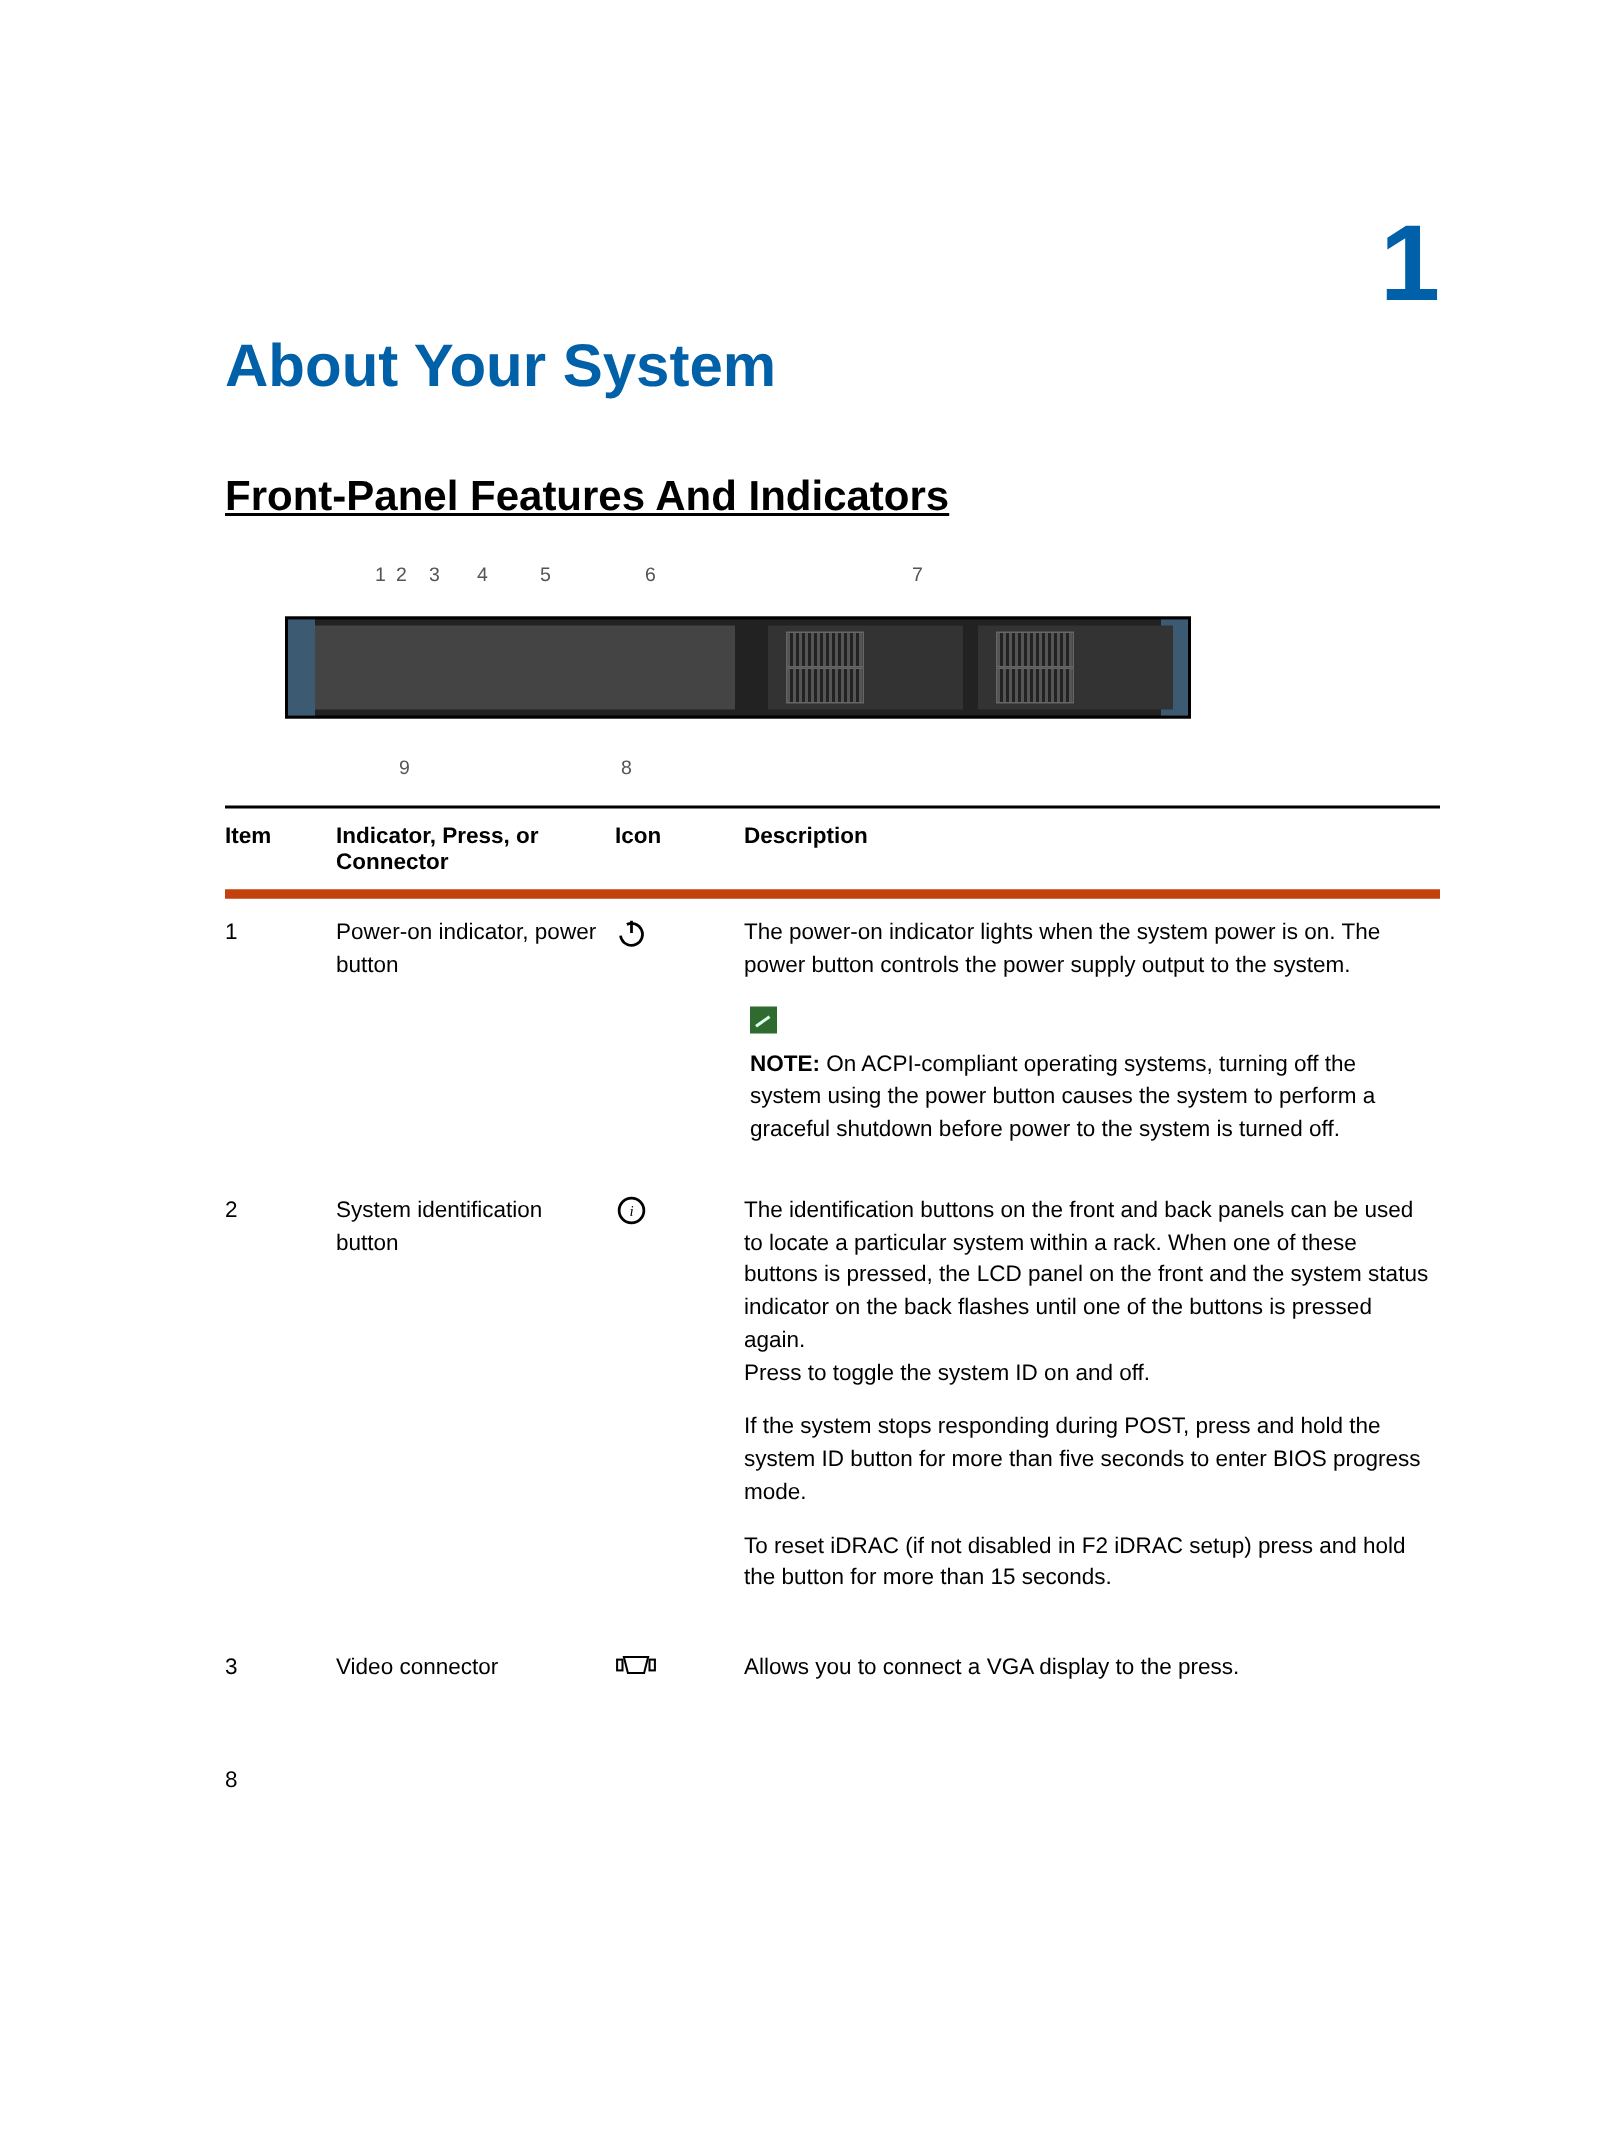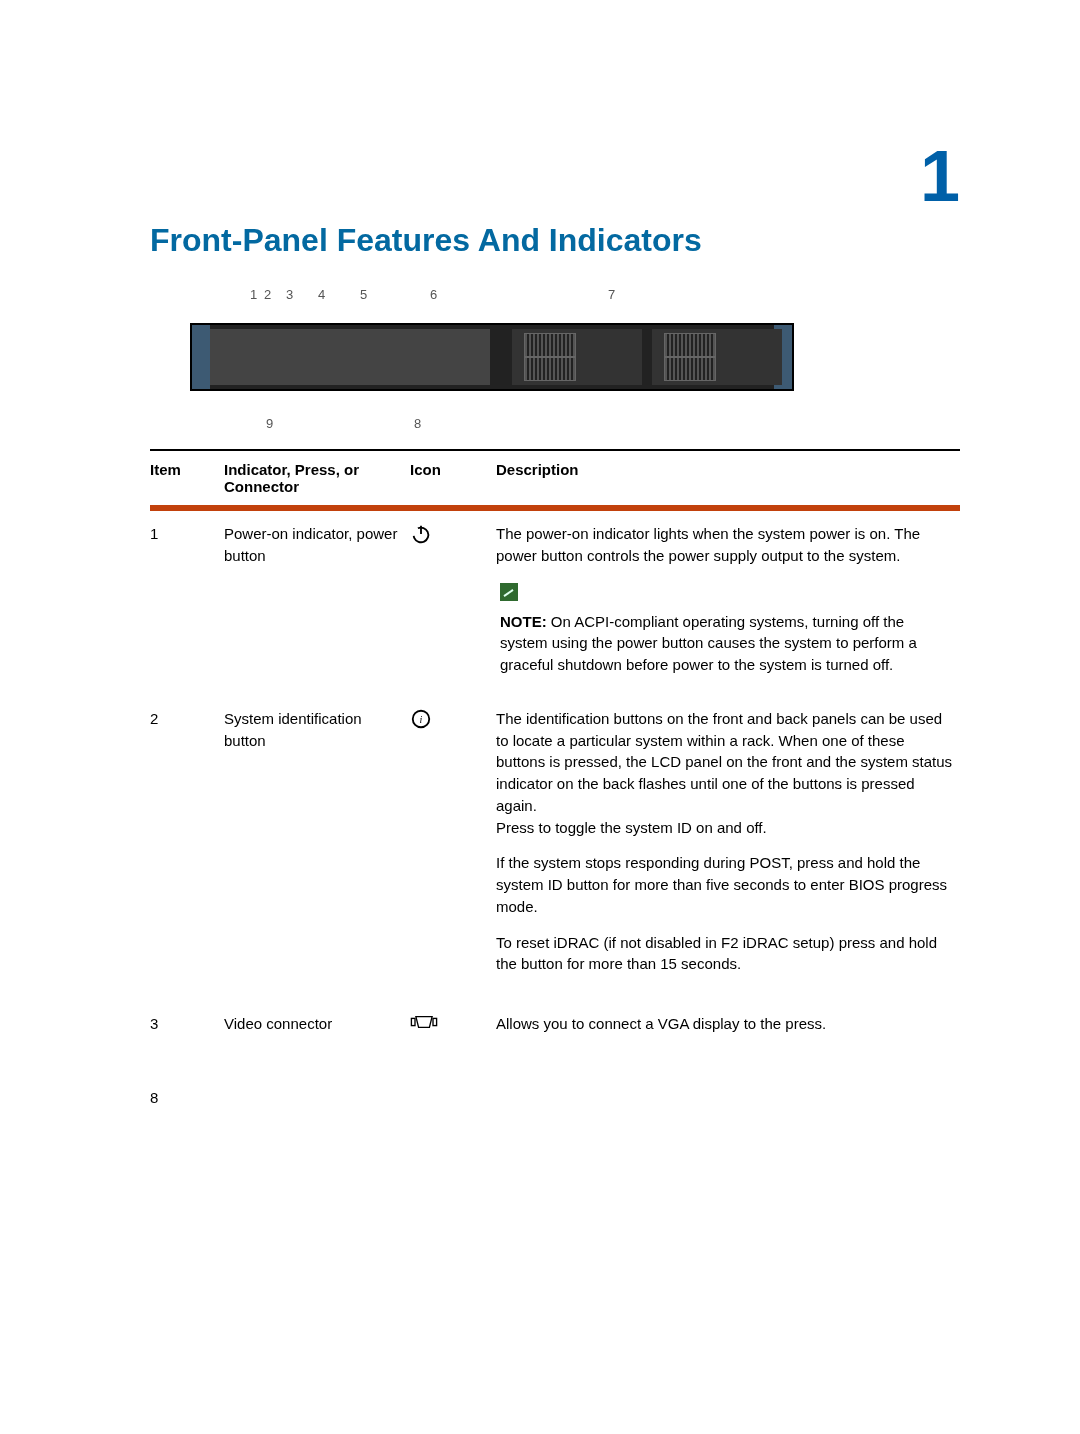--- a/index.html
+++ b/index.html
@@ -21,24 +21,25 @@
     margin: 0 0 10px 0;
     line-height: 1;
   }
   .page-title {
     font-size: 40px;
     font-weight: bold;
     color: #0060a8;
     margin: 0 0 48px 0;
   }
   .section-title {
-    font-size: 32px;
-    font-weight: bold;
-    color: #0369a1;
+    font-size: 28px;
+    font-weight: bold;
+    color: #000000;
     margin: 0 0 28px 0;
+    text-decoration: underline;
   }
   .figure-img {
     margin-left: 40px;
     margin-bottom: 18px;
   }
   .rack {
     position: relative;
     width: 600px;
     height: 64px;
     background: #222;
@@ -166,20 +167,21 @@
     margin-top: 40px;
   }
 </style>
 </head>
 <body>
 
 <div class="page">
 
   <div class="chapter-num">1</div>
 
+  <h1 class="page-title">About Your System</h1>
 
   <h2 class="section-title">Front-Panel Features And Indicators</h2>
 
   <div class="figure-img">
     <div class="callouts">
       <span class="c1">1</span>
       <span class="c2">2</span>
       <span class="c3">3</span>
       <span class="c4">4</span>
       <span class="c5">5</span>

